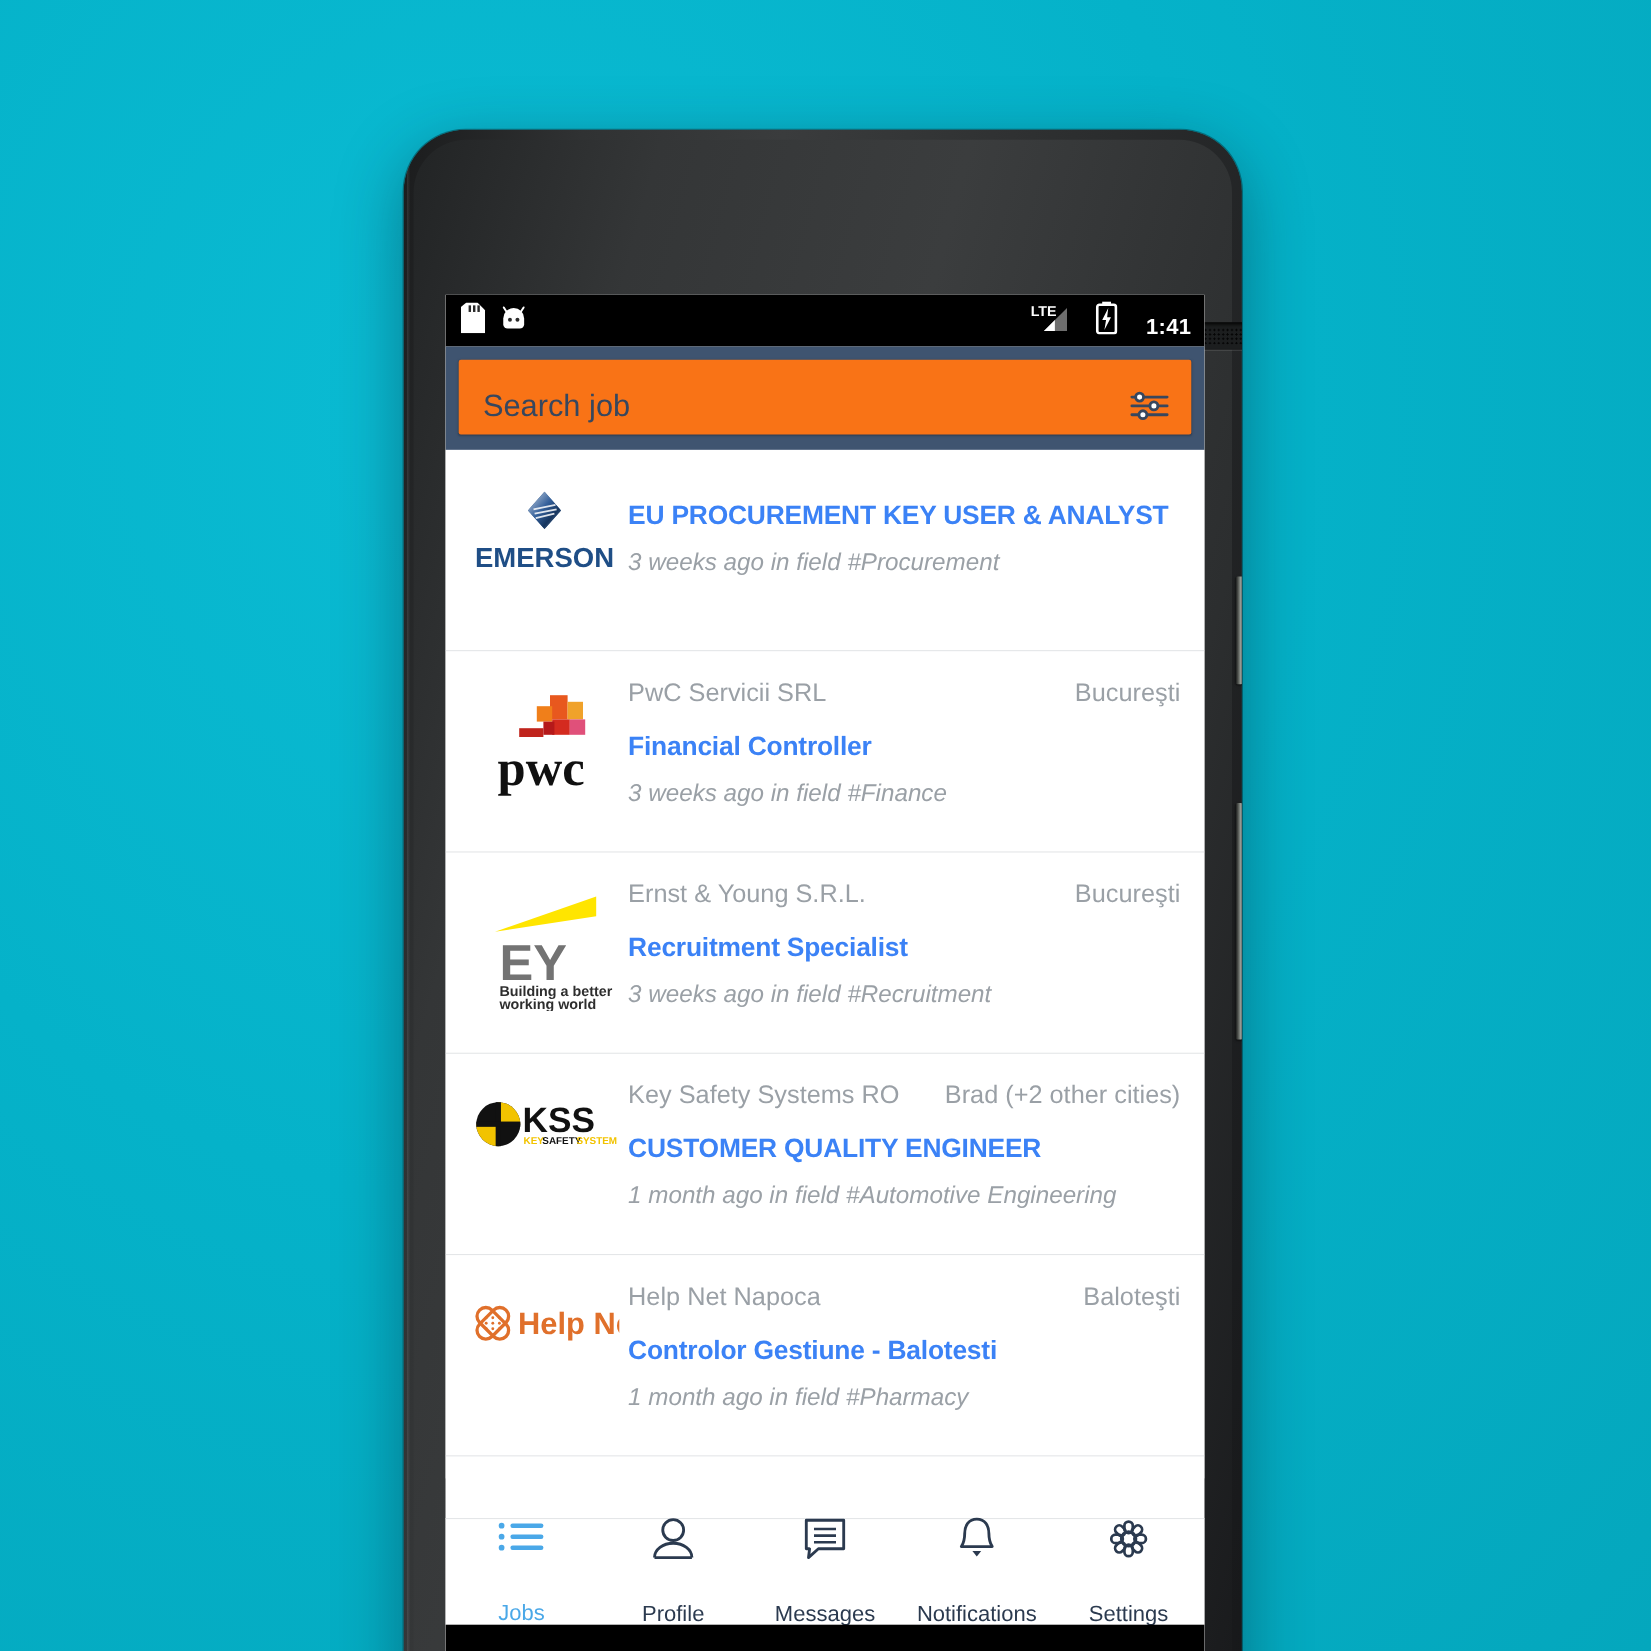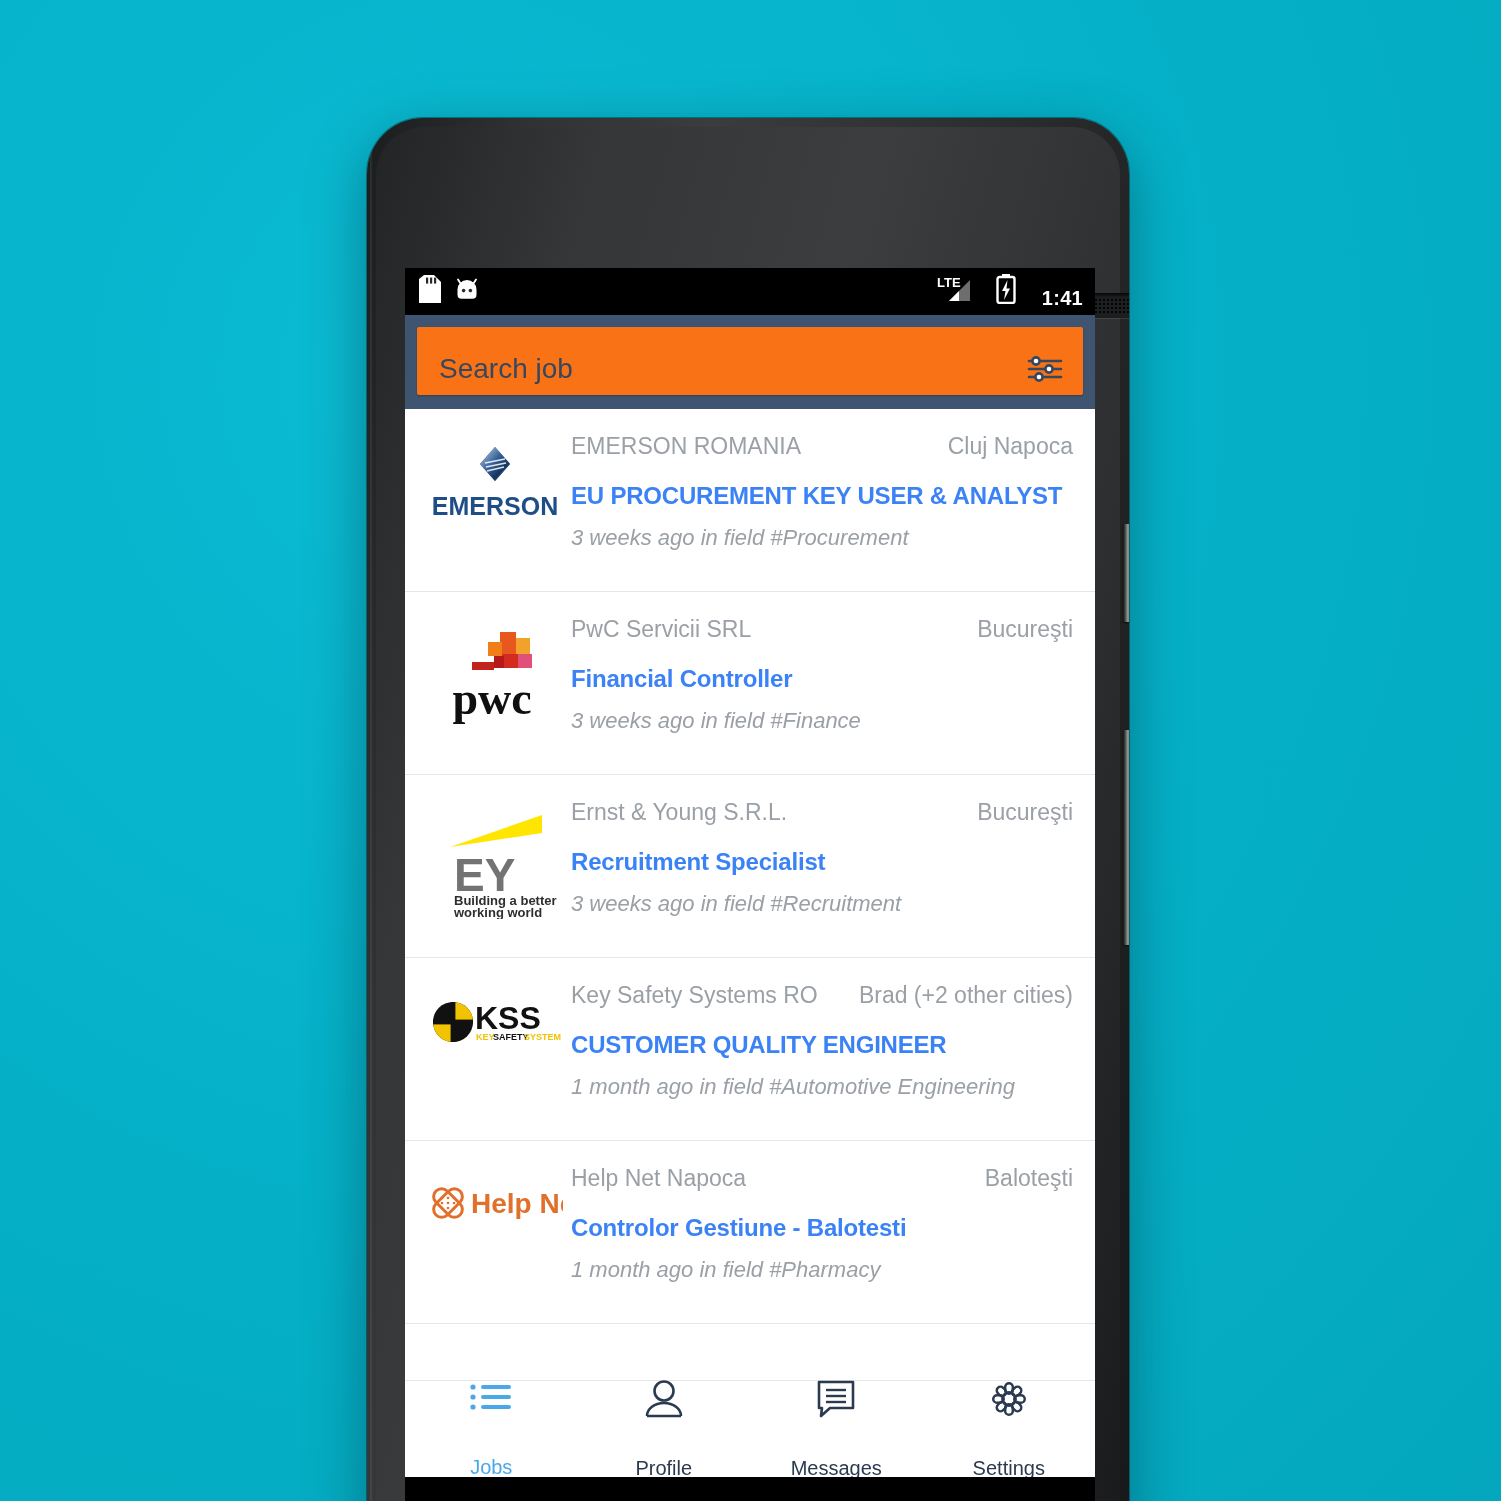--- a/index.html
+++ b/index.html
@@ -249,24 +249,20 @@
               <g stroke="#ffffff" stroke-width="1.7" opacity=".85">
                 <line x1="5" y1="16" x2="25" y2="12"></line>
                 <line x1="6" y1="20" x2="26" y2="16"></line>
                 <line x1="7" y1="24" x2="24" y2="20"></line>
               </g>
             </g>
             <text x="65" y="70" text-anchor="middle" font-family="Liberation Sans, sans-serif" font-size="25" font-weight="700" fill="#1f4e86">EMERSON</text>
           </svg>
         </div>
         <div class="job-body">
-          <div class="job-meta">
-            <span class="company">EMERSON ROMANIA</span>
-            <span class="city">Cluj Napoca</span>
-          </div>
           <div class="title">EU PROCUREMENT KEY USER &amp; ANALYST</div>
           <div class="posted">3 weeks ago in field #Procurement</div>
         </div>
       </div>
 
       <div class="job-row">
         <div class="logo-cell">
           <svg width="126" height="96" viewBox="0 0 126 96">
             <g transform="translate(40,4)">
               <rect x="28" y="0" width="16" height="22" fill="#e8581e"></rect>
@@ -408,20 +404,29 @@
             <g stroke="#2b3a4f" stroke-width="2.4">
               <line x1="12" y1="12" x2="32" y2="12"></line>
               <line x1="12" y1="18" x2="32" y2="18"></line>
               <line x1="12" y1="24" x2="32" y2="24"></line>
             </g>
           </svg>
         </span>
         <span class="tab-label">Messages</span>
       </div>
 
+      <div class="tab">
+        <span>
+          <svg width="44" height="42" viewBox="0 0 44 42">
+            <path d="M22 3c-7.5 0-11 6-11 13 0 7-3 12-3 12h28s-3-5-3-12c0-7-3.5-13-11-13z" fill="none" stroke="#2b3a4f" stroke-width="2.6" stroke-linejoin="round"></path>
+            <path d="M18 32 L22 37 L26 32 Z" fill="#2b3a4f"></path>
+          </svg>
+        </span>
+        <span class="tab-label">Notifications</span>
+      </div>
 
       <div class="tab">
         <span>
           <svg width="44" height="42" viewBox="0 0 44 44">
             <g fill="none" stroke="#2b3a4f" stroke-width="2.6">
               <circle cx="22" cy="22" r="7"></circle>
               <path d="M22 5.5 a4 4 0 0 1 4 4 l0 3 a4 4 0 0 1-8 0 l0-3 a4 4 0 0 1 4-4z"></path>
               <path d="M22 38.5 a4 4 0 0 0 4-4 l0-3 a4 4 0 0 0-8 0 l0 3 a4 4 0 0 0 4 4z"></path>
               <path d="M5.5 22 a4 4 0 0 0 4 4 l3 0 a4 4 0 0 0 0-8 l-3 0 a4 4 0 0 0-4 4z"></path>
               <path d="M38.5 22 a4 4 0 0 1-4 4 l-3 0 a4 4 0 0 1 0-8 l3 0 a4 4 0 0 1 4 4z"></path>

